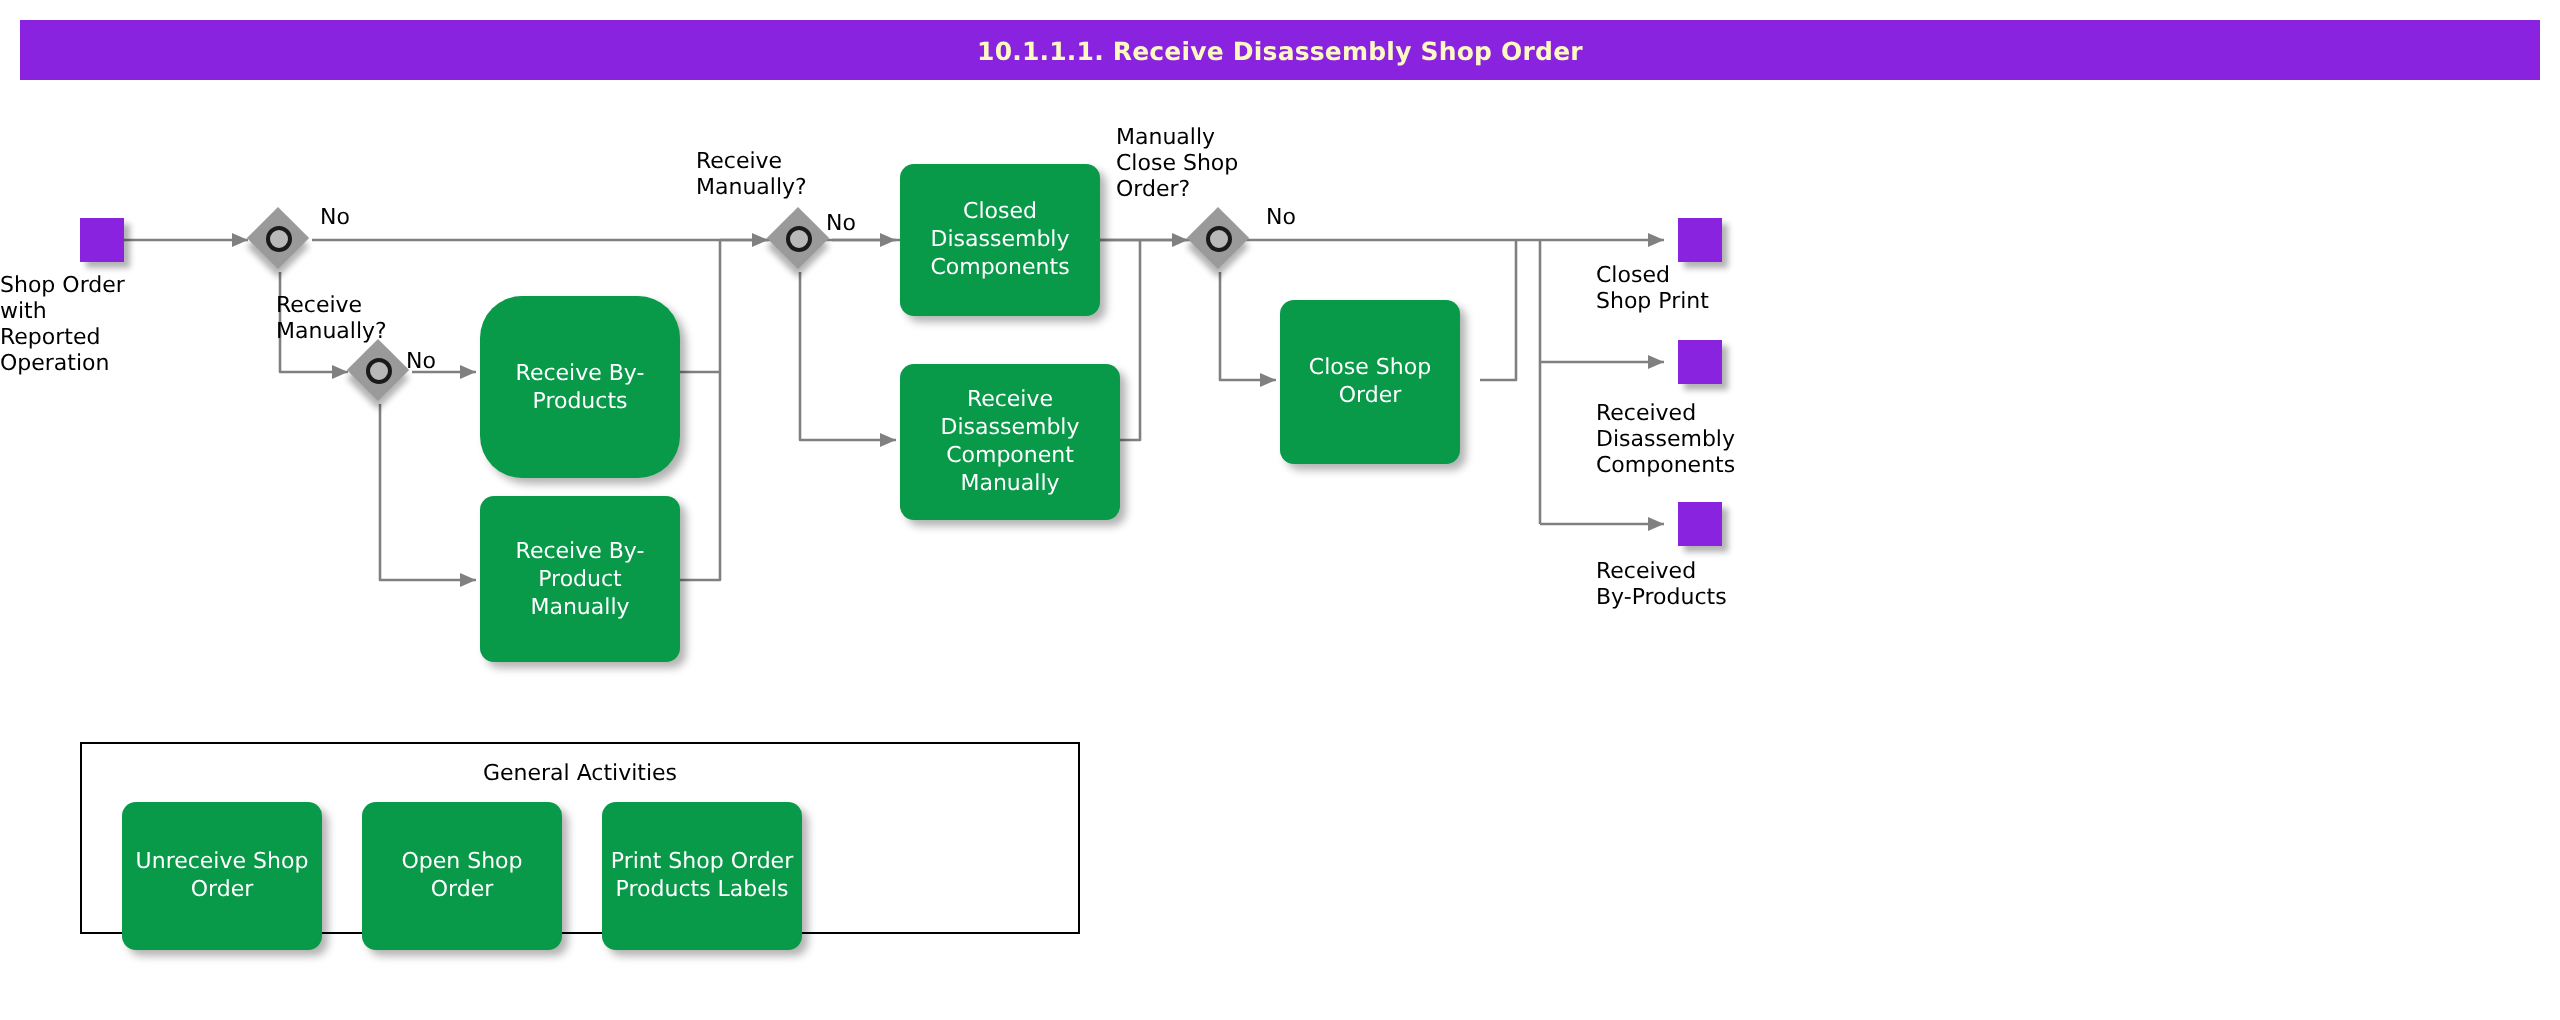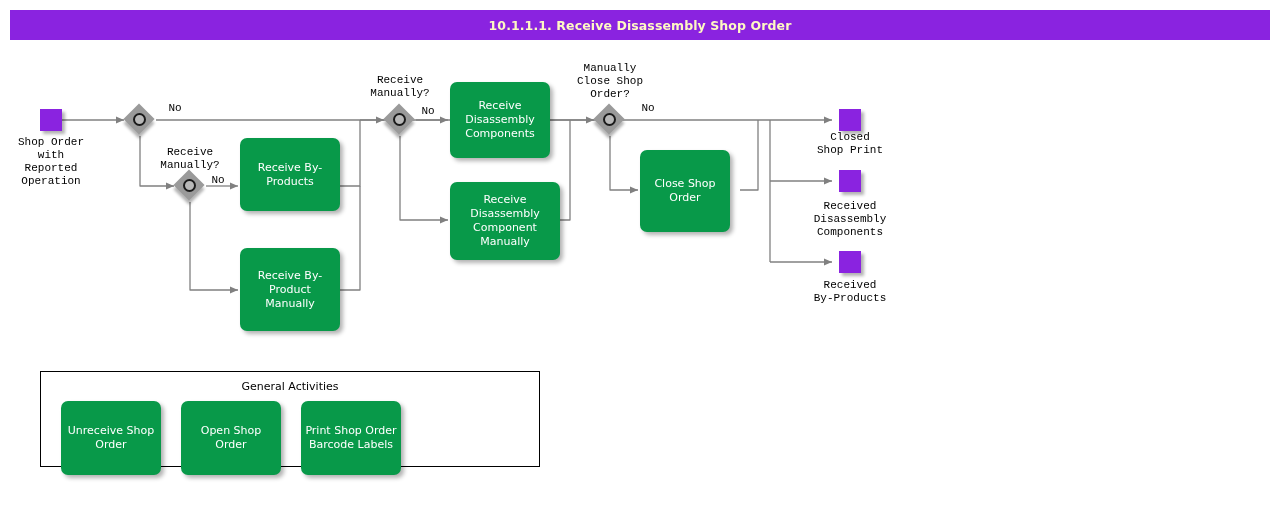--- a/index.html
+++ b/index.html
@@ -104,23 +104,22 @@
     text-align: center;
     padding: 2px 4px;
   }
 
   
   .label {
     position: absolute;
     font-size: 11px;
     line-height: 13px;
     color: #000000;
-    text-align: center;
+    text-align: left;
     white-space: pre-line;
-    font-family: Liberation Mono, monospace;
   }
   .label.flow {
     font-size: 11px;
   }
 
   
   #general-activities {
     position: absolute;
     left: 40px;
     top: 371px;
@@ -209,36 +208,36 @@
   <div class="label flow" style="left:160px; top:102px; width:30px;">No</div>
 
   <div class="node gateway" style="left:175px; top:171px;">
     <div class="gw-diamond"></div>
     <div class="gw-ring"></div>
   </div>
   <div class="label" style="left:138px; top:146px; width:104px;">Receive
 Manually?</div>
   <div class="label flow" style="left:203px; top:174px; width:30px;">No</div>
 
-  <div class="node task" style="left:240px; top:138px; width:100px; height:73px;">Receive By-
+  <div class="node task" style="left:240px; top:148px; width:100px; height:91px;border-radius:21px;">Receive By-
 Products</div>
 
   <div class="node task" style="left:240px; top:248px; width:100px; height:83px;">Receive By-
 Product
 Manually</div>
 
   <div class="node gateway" style="left:385px; top:105px;">
     <div class="gw-diamond"></div>
     <div class="gw-ring"></div>
   </div>
   <div class="label" style="left:348px; top:74px; width:104px;">Receive
 Manually?</div>
   <div class="label flow" style="left:413px; top:105px; width:30px;">No</div>
 
-  <div class="node task" style="left:450px; top:82px; width:100px; height:76px;">Receive
+  <div class="node task" style="left:450px; top:82px; width:100px; height:76px;">Closed
 Disassembly
 Components</div>
 
   <div class="node task" style="left:450px; top:182px; width:110px; height:78px;">Receive
 Disassembly
 Component
 Manually</div>
 
   <div class="node gateway" style="left:595px; top:105px;">
     <div class="gw-diamond"></div>
@@ -268,17 +267,17 @@
   <div id="general-activities">
     <div id="general-activities-title">General Activities</div>
 
     <div class="node task" style="left:20px; top:29px; width:100px; height:74px;">Unreceive Shop
 Order</div>
 
     <div class="node task" style="left:140px; top:29px; width:100px; height:74px;">Open Shop
 Order</div>
 
     <div class="node task" style="left:260px; top:29px; width:100px; height:74px;">Print Shop Order
-Barcode Labels</div>
+Products Labels</div>
 
   </div>
 
 </div>
 
 </body></html>

